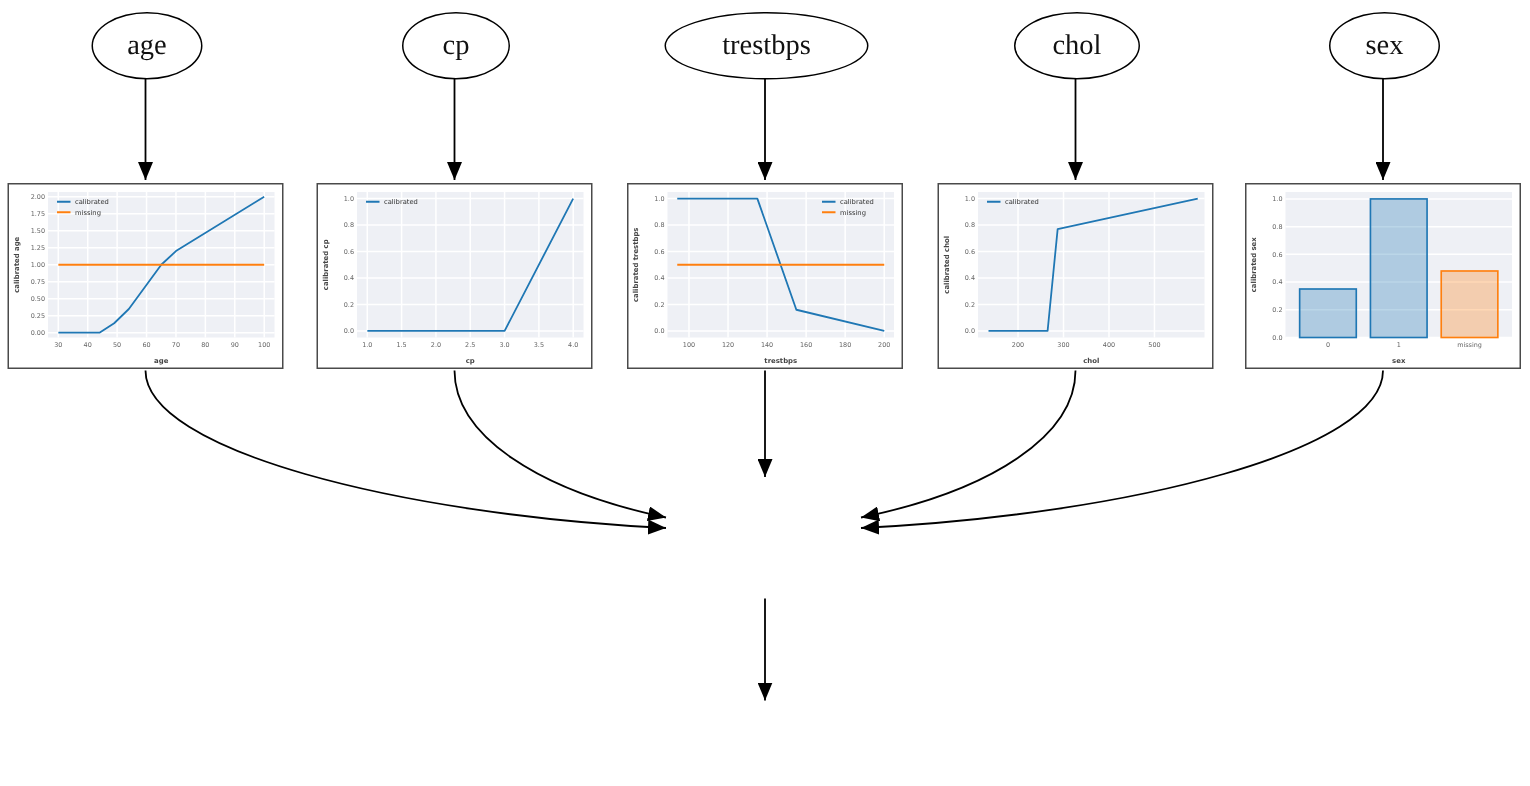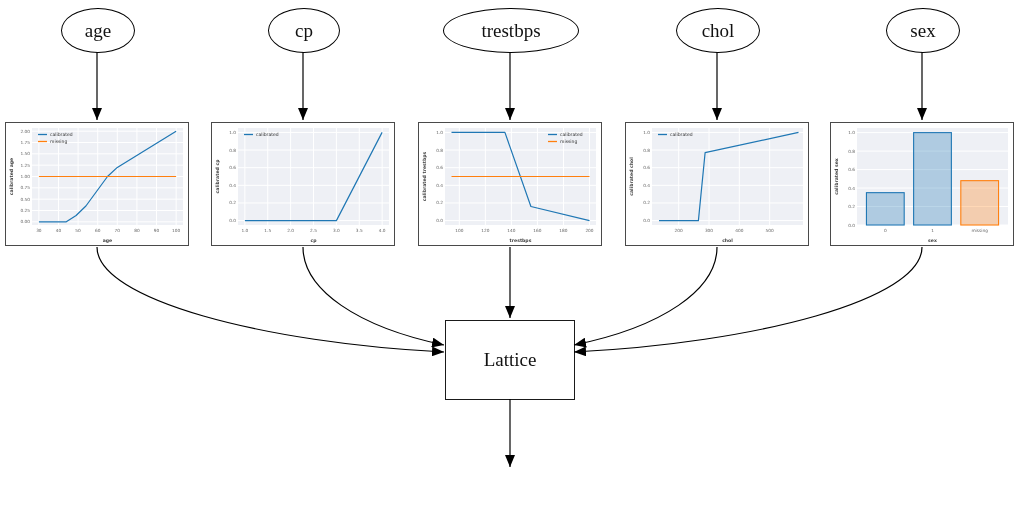--- a/index.html
+++ b/index.html
@@ -214,23 +214,20 @@
         <text x="24" y="29.595238095238102" font-family="&quot;DejaVu Sans&quot;, sans-serif" font-size="4.3" fill="#666666" text-anchor="end">0.8</text>
         <text x="24" y="11.11904761904762" font-family="&quot;DejaVu Sans&quot;, sans-serif" font-size="4.3" fill="#666666" text-anchor="end">1.0</text>
         <text x="54.3125" y="108.5" font-family="&quot;DejaVu Sans&quot;, sans-serif" font-size="4.3" fill="#666666" text-anchor="middle">0</text>
         <text x="101.5" y="108.5" font-family="&quot;DejaVu Sans&quot;, sans-serif" font-size="4.3" fill="#666666" text-anchor="middle">1</text>
         <text x="148.6875" y="108.5" font-family="&quot;DejaVu Sans&quot;, sans-serif" font-size="4.3" fill="#666666" text-anchor="middle">missing</text>
         <text x="101.5" y="119" font-family="&quot;DejaVu Sans&quot;, sans-serif" font-size="4.6" fill="#444444" text-anchor="middle" font-weight="600">sex</text>
         <text x="6.5" y="53.5" font-family="&quot;DejaVu Sans&quot;, sans-serif" font-size="4.6" fill="#444444" text-anchor="middle" font-weight="600" transform="rotate(-90 6.5 53.5)">calibrated sex</text>
       </svg>
   </div>
 
-  <div class="node-box" style="left:445px;top:320px;width:128px;height:78px;">
-    <span>Lattice</span>
-  </div>
 
 
   <svg id="edges" width="1020" height="524">
     <defs>
       <marker id="arrow" markerUnits="userSpaceOnUse" markerWidth="13" markerHeight="10" refX="12" refY="5" orient="auto">
         <path d="M0,0 L12,5 L0,10 Z" fill="#000"></path>
       </marker>
     </defs>
     <g stroke="#000" stroke-width="1.2" fill="none">
       <path d="M97,52 L97,120" marker-end="url(#arrow)"></path>

